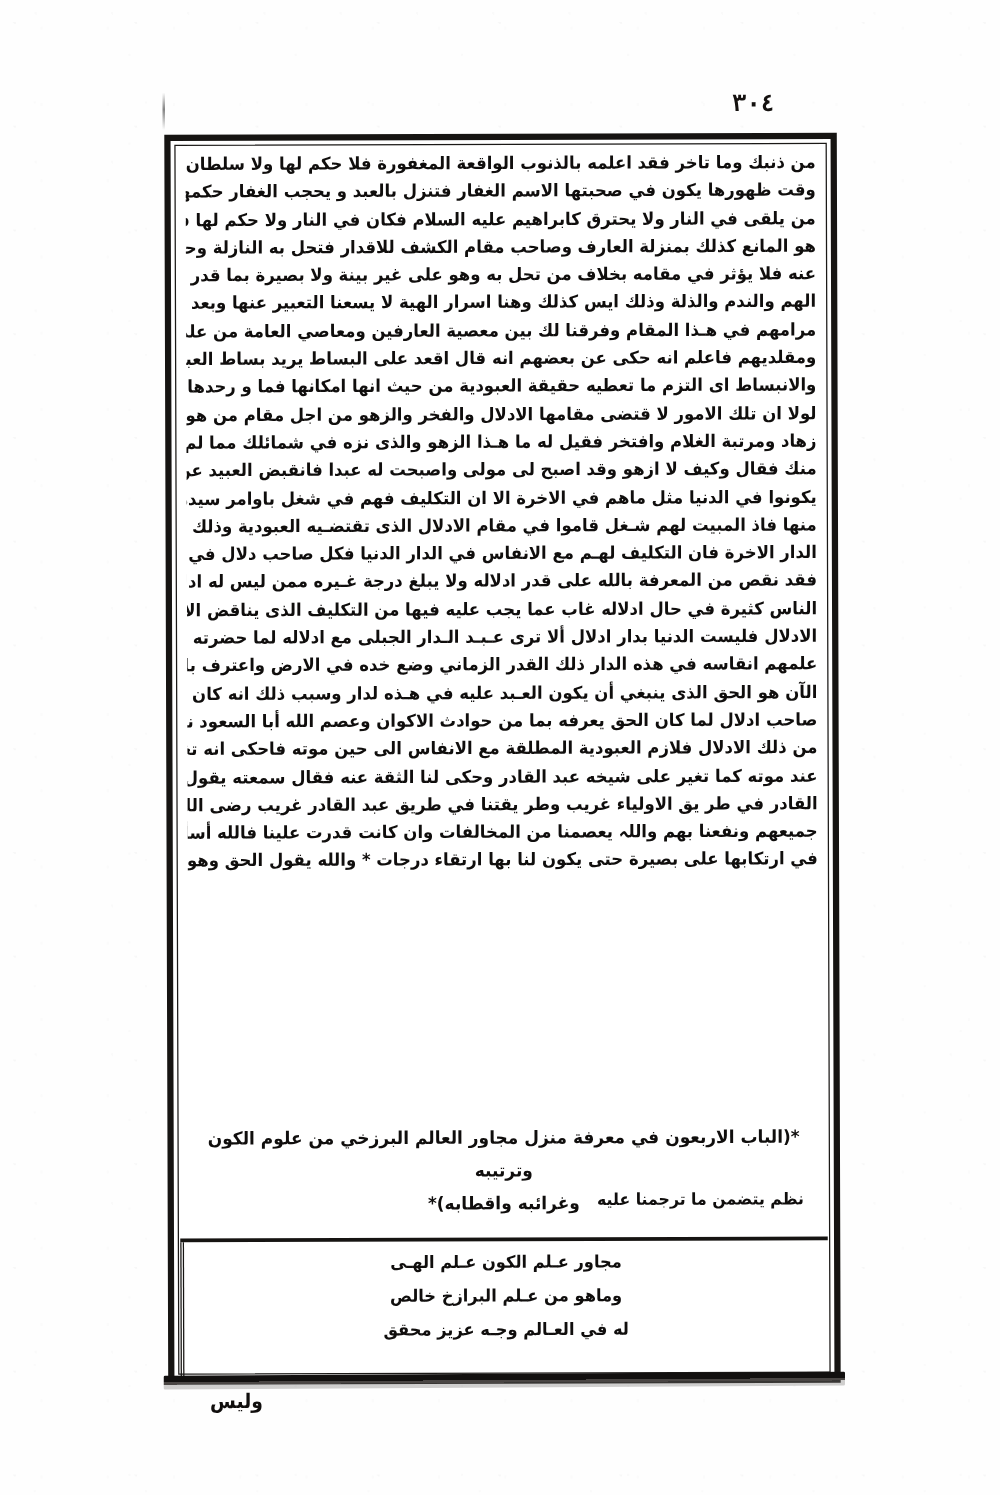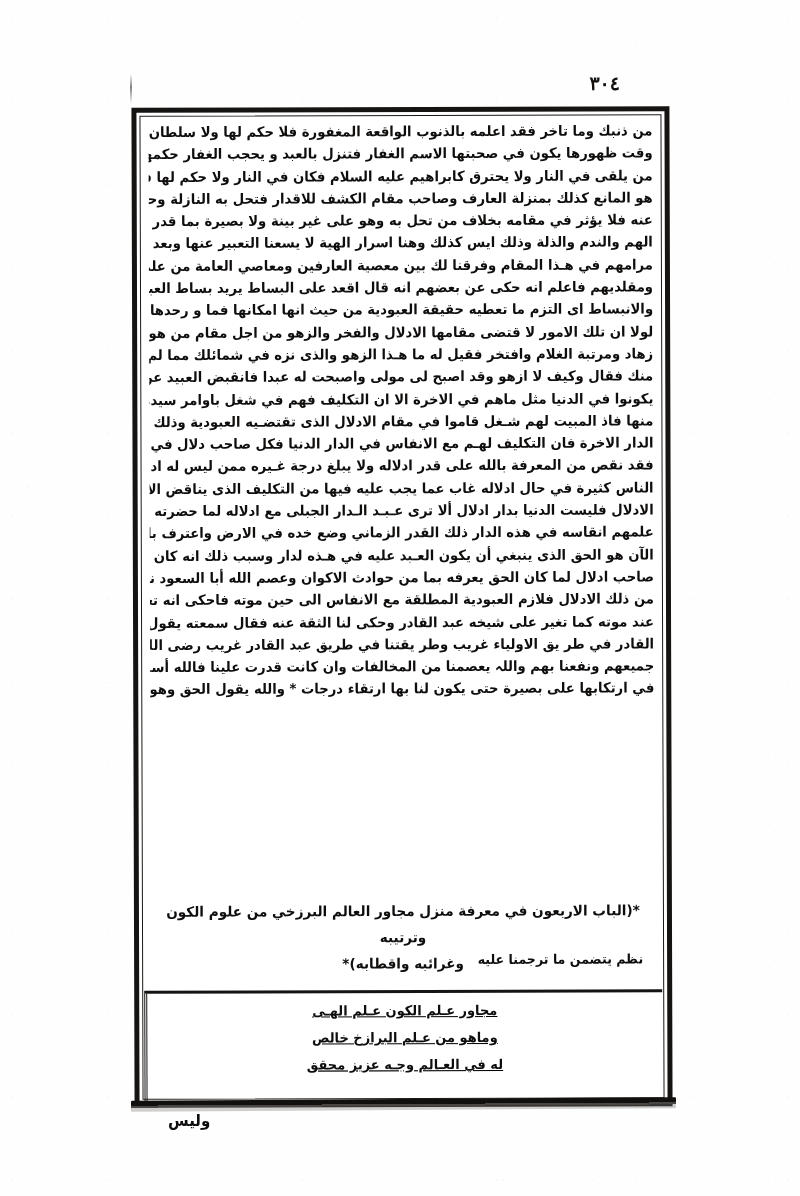--- a/index.html
+++ b/index.html
@@ -45,21 +45,21 @@
     width: 2px;
     height: 30px;
     background: linear-gradient(to bottom, rgba(30,30,30,0) 0%, rgba(30,30,30,.55) 45%, rgba(30,30,30,0) 100%);
   }
 
   
   #folio {
     position: absolute;
     top: 72px;
     right: 180px;
-    font-family: Liberation Sans, sans-serif;
+    font-family: Liberation Mono, monospace;
     font-size: 19px;
     font-weight: 700;
     color: #14110f;
     letter-spacing: 1px;
     direction: rtl;
   }
 
   
   #text-frame {
     position: absolute;
@@ -166,21 +166,20 @@
   }
   .verse-col {
     flex: 1 1 50%;
     box-sizing: border-box;
     padding: 4px 10px 2px 10px;
     direction: rtl;
     text-align: center;
   }
   .verse-col.right-col {
     border-left: 3px double #161412;
-    text-decoration: underline;
   }
   .verse-col.left-col {
     border-right: 1px solid #161412;
   }
   .verse-line {
     font-family: "DejaVu Sans", sans-serif;
     font-weight: 700;
     font-size: 13px;
     line-height: 27px;
     color: #100e0d;

